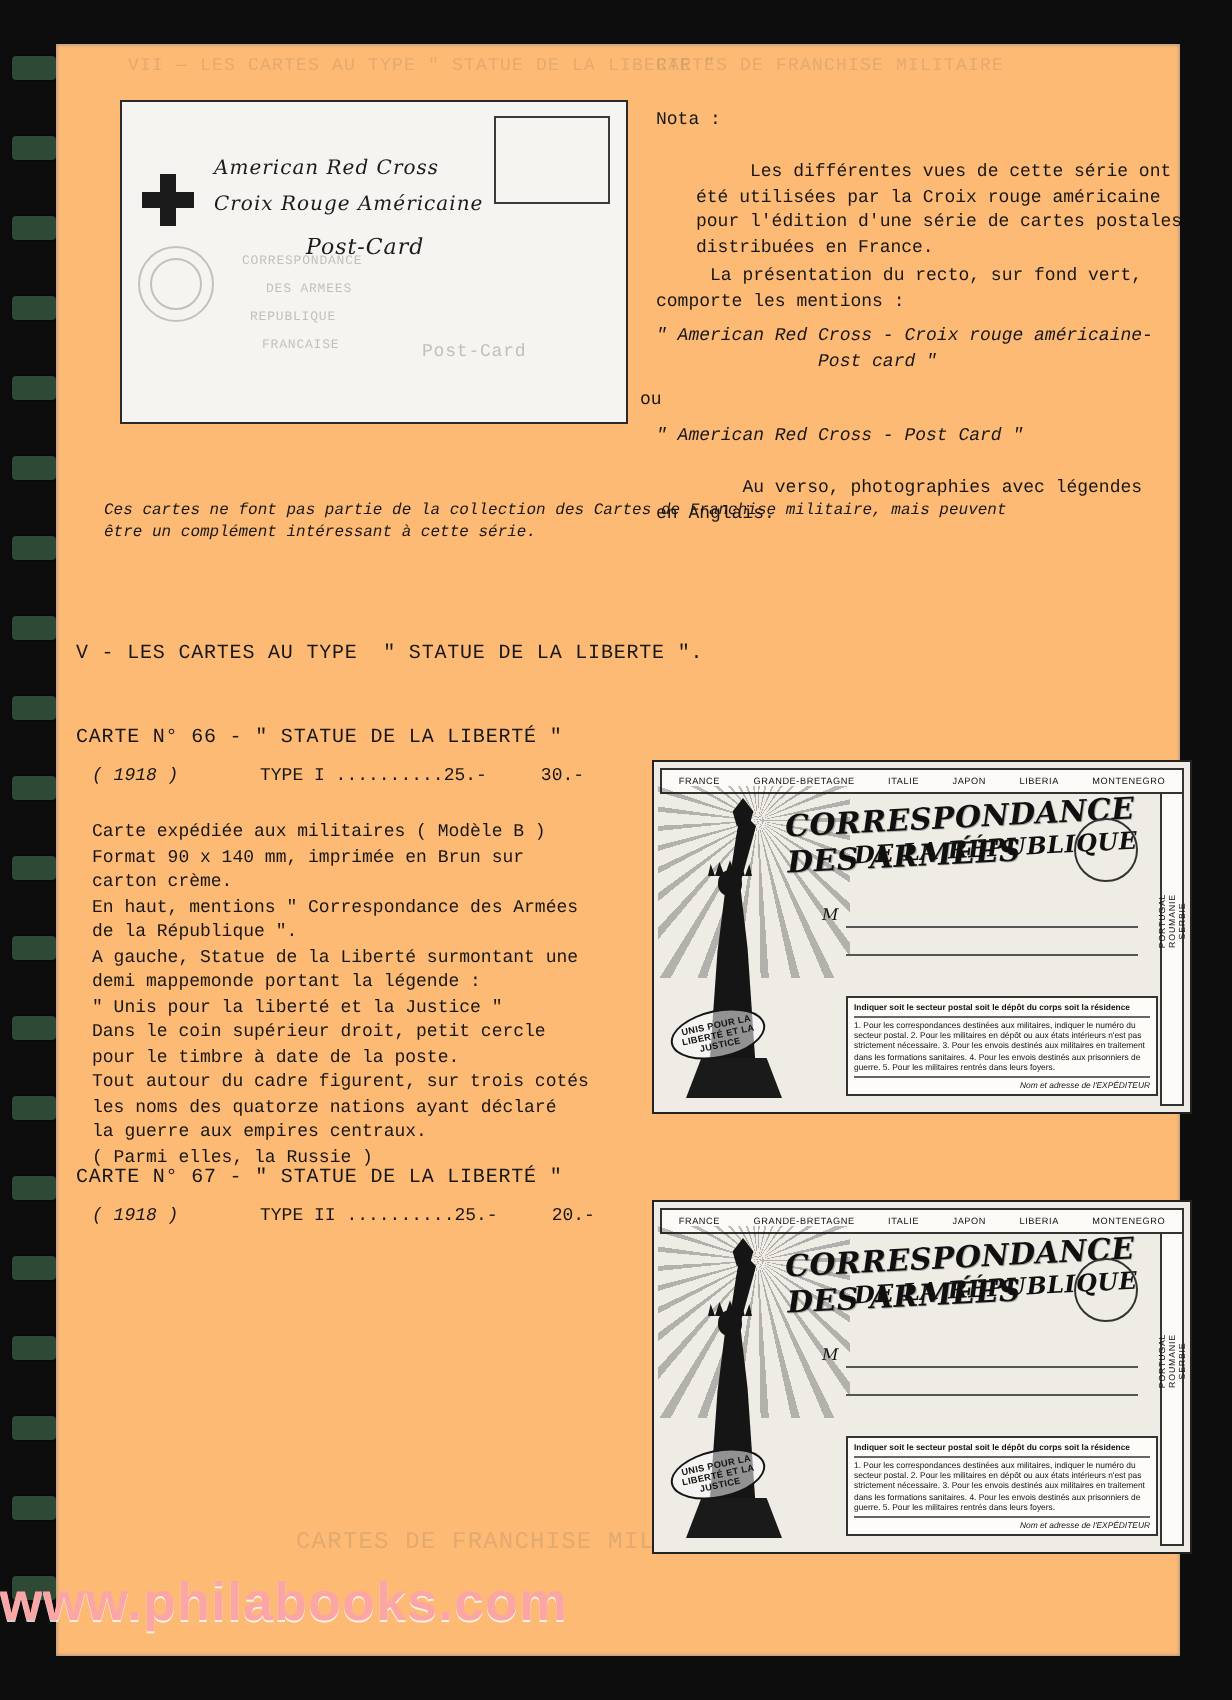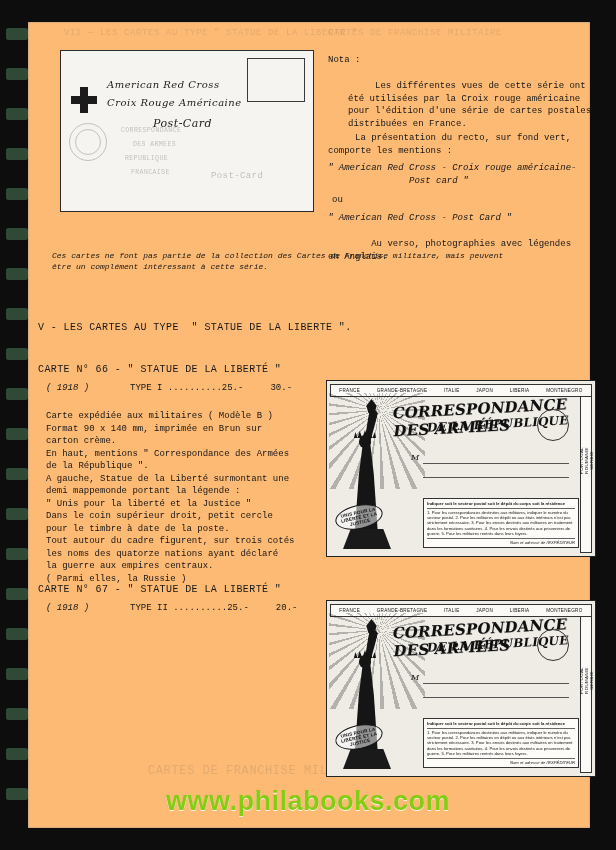--- a/index.html
+++ b/index.html
@@ -355,25 +355,24 @@
     margin-top: 1px;
     padding-top: 1px;
   }
 
   
   .watermark {
     position: absolute;
     left: 0;
     right: 0;
     top: 786px;
-    text-align: center;
     font-family: "Liberation Sans", sans-serif;
     font-size: 27px;
     font-weight: bold;
-    color: #84cc16;
+    color: #fca5a5;
     letter-spacing: 0.5px;
     text-shadow: 0 1px 0 rgba(255,255,255,0.8);
   }
 </style>
 </head>
 <body>
 
 <div class="page">
 
   <div class="binding">
@@ -423,21 +422,21 @@
 
     <div class="txt" style="left:300px; top:32px;">Nota :</div>
     <div class="txt" style="left:300px; top:58px;margin-left:20px;">     Les différentes vues de cette série ont
 été utilisées par la Croix rouge américaine
 pour l'édition d'une série de cartes postales
 distribuées en France.</div>
     <div class="txt" style="left:300px; top:110px;">     La présentation du recto, sur fond vert,
 comporte les mentions :</div>
     <div class="txt it" style="left:300px; top:140px;">" American Red Cross - Croix rouge américaine-
                Post card "</div>
-    <div class="txt" style="left:304px; top:172px;">ou</div>
+    <div class="txt" style="left:292px; top:172px;">ou</div>
     <div class="txt it" style="left:300px; top:190px;">" American Red Cross - Post Card "</div>
     <div class="txt" style="left:300px; top:216px;">        Au verso, photographies avec légendes
 en Anglais.</div>
 
     <div class="txt lg" style="left:10px; top:300px;">V - LES CARTES AU TYPE  " STATUE DE LA LIBERTE ".</div>
 
     <div class="txt it sm" style="left:24px; top:228px;">Ces cartes ne font pas partie de la collection des Cartes de Franchise militaire, mais peuvent
 être un complément intéressant à cette série.</div>
 
     <div class="txt lg" style="left:10px; top:342px;">CARTE N° 66 - " STATUE DE LA LIBERTÉ "</div>

